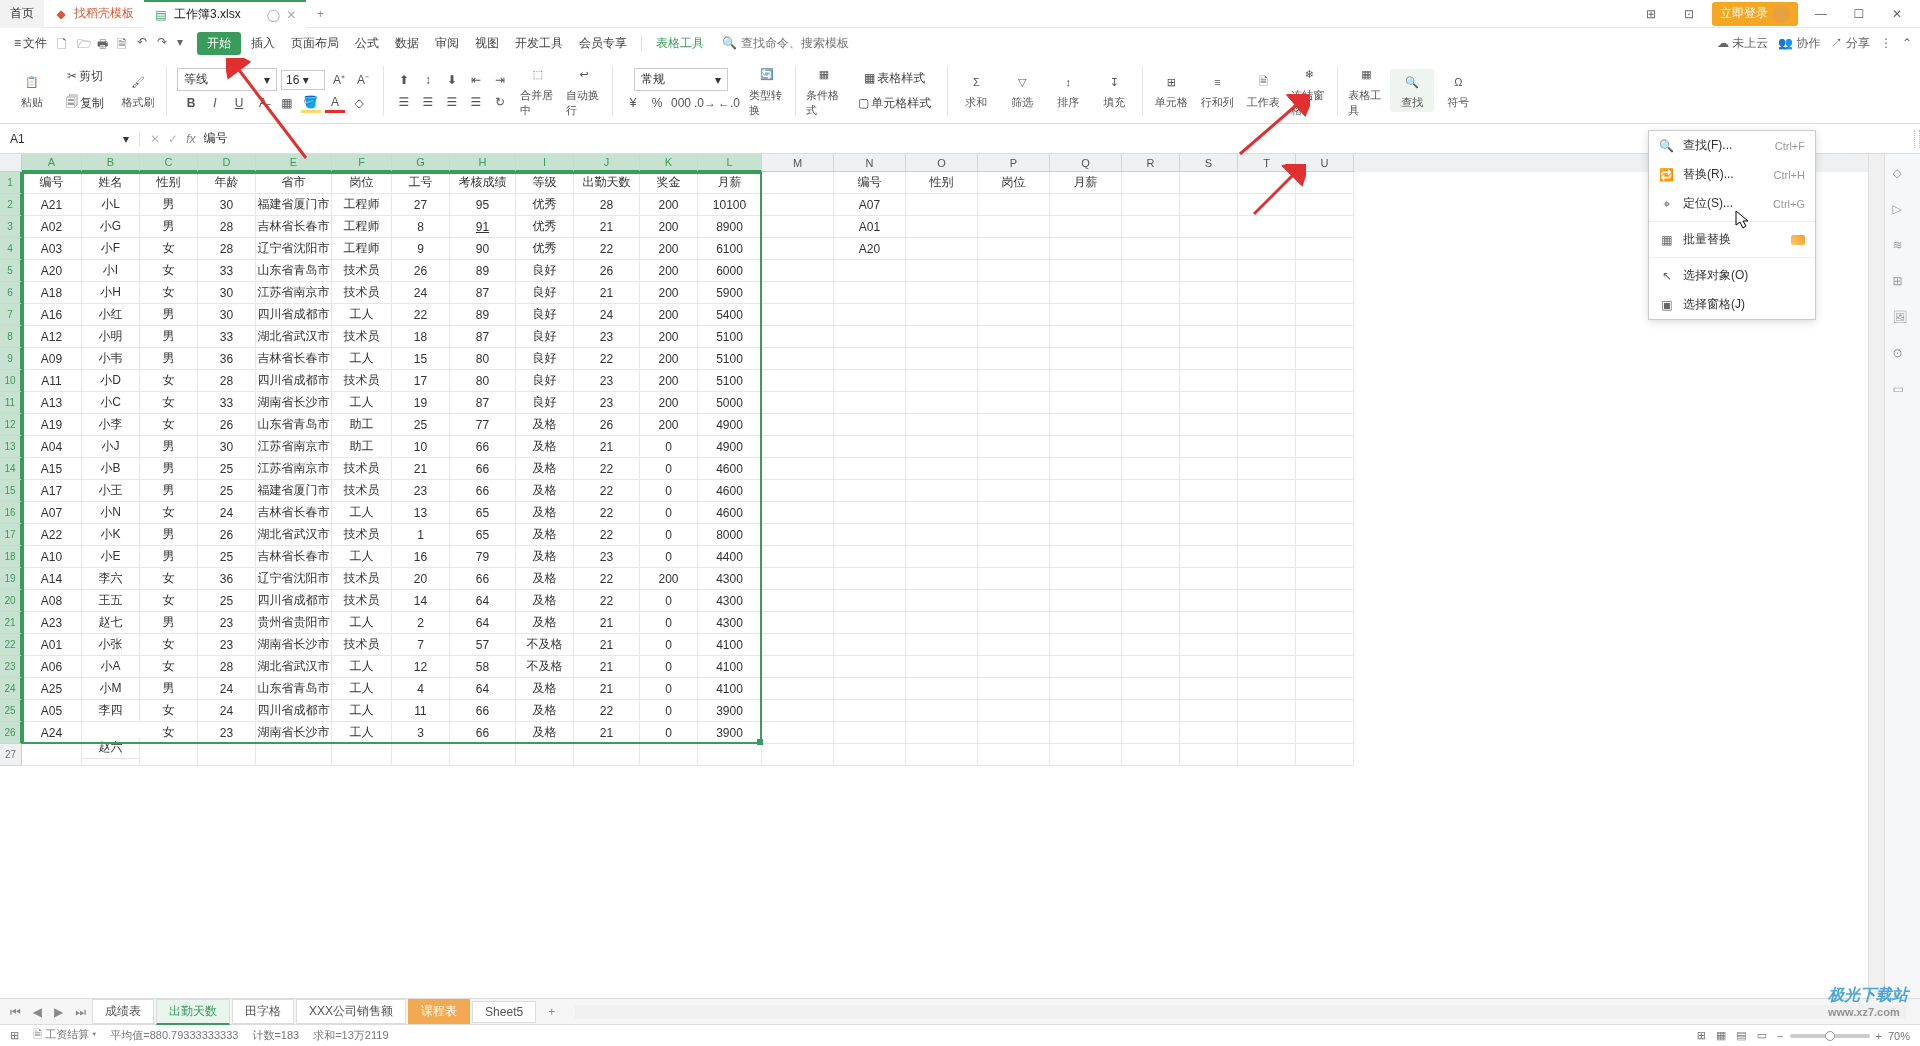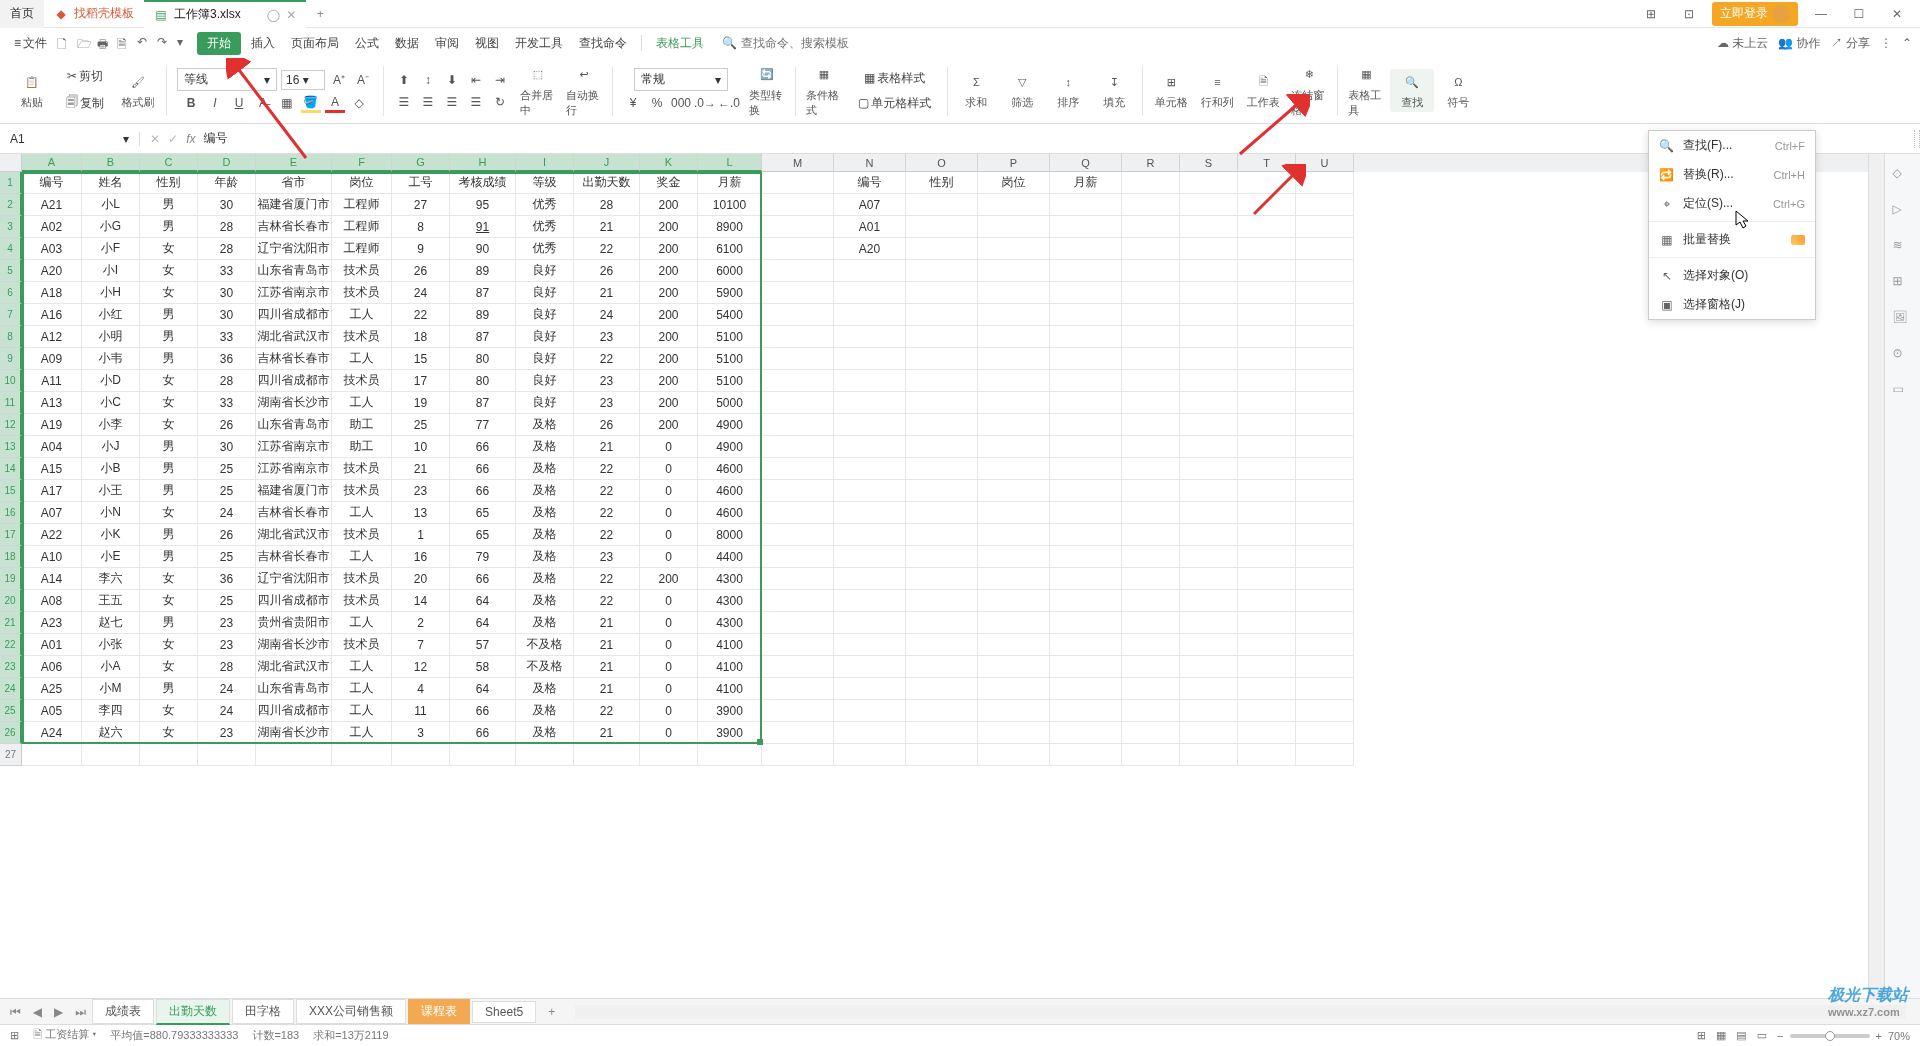--- a/index.html
+++ b/index.html
@@ -143,21 +143,21 @@
   <span class="menu-ico">↷</span>
   <span class="menu-ico">▾</span>
   <span class="menu-btn active">开始</span>
   <span class="menu-btn">插入</span>
   <span class="menu-btn">页面布局</span>
   <span class="menu-btn">公式</span>
   <span class="menu-btn">数据</span>
   <span class="menu-btn">审阅</span>
   <span class="menu-btn">视图</span>
   <span class="menu-btn">开发工具</span>
-  <span class="menu-btn">查找命令</span>
+  <span class="menu-btn">会员专享</span>
   <div class="menu-sep"></div>
   <span class="menu-btn teal">表格工具</span>
   <div class="menu-search">
     <span>🔍</span>
     <input placeholder="查找命令、搜索模板" style="">
   </div>
   <div class="menu-right">
     <span>☁ <span>未上云</span></span>
     <span>👥 <span>协作</span></span>
     <span>↗ <span>分享</span></span>
@@ -949,21 +949,21 @@
             <div class="cell" style="width: 72px;"></div>
             <div class="cell" style="width: 72px;"></div>
             <div class="cell" style="width: 72px;"></div>
             <div class="cell" style="width: 58px;"></div>
             <div class="cell" style="width: 58px;"></div>
             <div class="cell" style="width: 58px;"></div>
             <div class="cell" style="width: 58px;"></div>
           </div>
           <div class="row">
             <div class="cell" style="width: 60px;">A24</div>
-            <div class="cell" style="width: 58px;">赵六</div>
+            <div class="cell" style="width: 58px; margin-top: 15px;">赵六</div>
             <div class="cell" style="width: 58px;">女</div>
             <div class="cell" style="width: 58px;">23</div>
             <div class="cell" style="width: 76px;">湖南省长沙市</div>
             <div class="cell" style="width: 60px;">工人</div>
             <div class="cell" style="width: 58px;">3</div>
             <div class="cell" style="width: 66px;">66</div>
             <div class="cell" style="width: 58px;">及格</div>
             <div class="cell" style="width: 66px;">21</div>
             <div class="cell" style="width: 58px;">0</div>
             <div class="cell" style="width: 64px;">3900</div>

